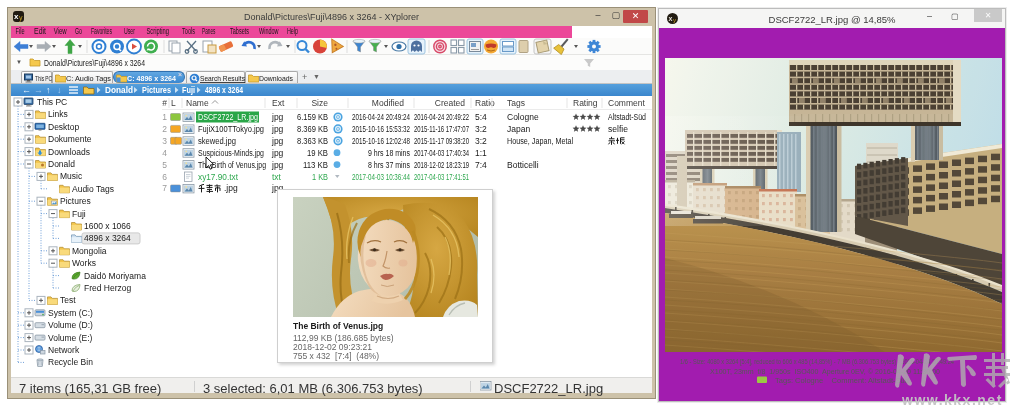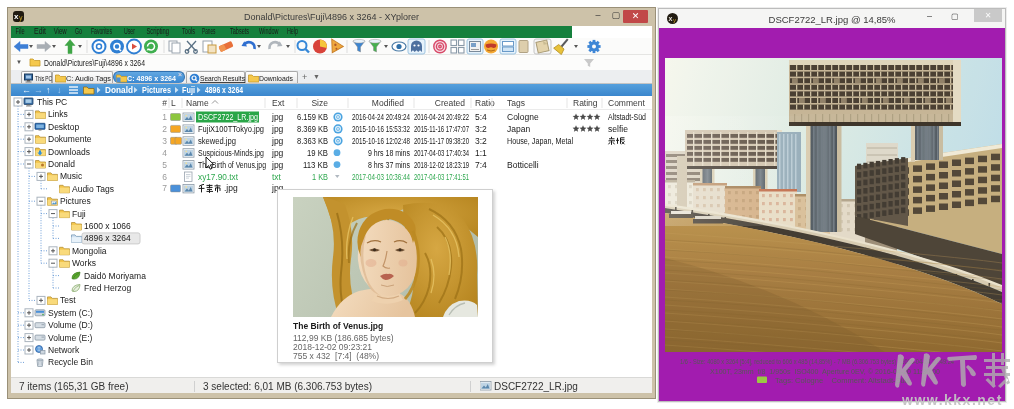--- a/index.html
+++ b/index.html
@@ -10,38 +10,38 @@
 
 #mainwin{left:7px;top:7px;width:649px;height:392px;background:#cdc2a9;box-shadow:0 0 0 1px #9a9078 inset;}
 #titlebar{left:0;top:0;width:649px;height:19px;color:#3c3c3c;font-size:9px;}
 #titletext{left:0;top:5px;width:100%;text-align:center;letter-spacing:0;}
 #xyicon{left:6px;top:4px;width:11px;height:11px;background:#201a10;border-radius:3px;}
 .winbtn{top:3px;height:12px;color:#333;font-size:9px;text-align:center;}
 #btnclose{background:#c14848;color:#fff;border-radius:1px;}
 
 #winbody{left:4px;top:19px;width:641px;height:367px;background:#fff;}
 
-#menubar{left:0;top:0;width:561px;height:12px;background:#15803d;font-size:8.5px;color:#1a1a1a;}
+#menubar{left:0;top:0;width:561px;height:12px;background:#ec4899;font-size:8.5px;color:#1a1a1a;}
 
 #toolbar{left:0;top:12px;width:641px;height:17px;background:#fbfbfa;border-bottom:1px solid #e5e5e3;}
 
 #addrbar{left:0;top:29px;width:641px;height:15px;background:#fcfcfb;font-size:9px;color:#222;}
 
 #tabbar{left:0;top:44px;width:641px;height:14px;background:#eceef0;border-bottom:1px solid #c4c4c4;font-size:8.5px;color:#222;}
 .tab{position:absolute;top:1px;height:12px;font-size:7px;background:linear-gradient(#fdfdfd,#e9e9e9);border:1px solid #a9a9a9;border-bottom:none;border-radius:2px 2px 0 0;white-space:nowrap;padding:1px 4px 0 15px;}
 .tabactive{background:linear-gradient(#62a8e2,#3a87d0);border-color:#2f6fae;border-radius:6px;}
 .tabico{position:absolute;left:2px;top:1px;width:11px;height:10px;}
 
 #crumbbar{left:0;top:58px;width:641px;height:12px;background:linear-gradient(#55a0dd,#3a86cd);color:#fff;font-size:8.5px;font-weight:bold;}
 
 #content{left:0;top:70px;width:641px;height:281px;background:#fff;overflow:hidden;}
 #tree{position:absolute;left:0;top:0;width:150px;height:281px;font-size:9px;color:#1a1a1a;}
 #list{position:absolute;left:151px;top:0;width:490px;height:281px;font-size:9px;color:#1a1a1a;}
 
-#statusbar{left:0;top:351px;width:641px;height:16px;background:#f0efed;border-top:1px solid #d9d9d7;font-size:10px;color:#333;}
+#statusbar{left:0;top:351px;width:641px;height:16px;background:#f0efed;border-top:1px solid #d9d9d7;font-size:13px;color:#333;}
 
 
 #vtip{position:absolute;left:266px;top:93px;width:216px;height:174px;background:#fff;border:1px solid #cfcfcf;box-shadow:2px 2px 3px rgba(0,0,0,0.18);z-index:20;}
 .vline{position:absolute;left:15px;color:#666;font-size:8.5px;white-space:nowrap;}
 
 
 #prevwin{left:658px;top:8px;width:348px;height:394px;background:#a21caf;border:1px solid #bcbcbc;box-shadow:0 0 0 1px #ececec;}
 #ptitle{left:0;top:0;width:346px;height:19px;background:#f5f5f4;font-size:9.5px;color:#3a3a3a;}
 #pimg{left:6px;top:49px;width:337px;height:294px;}
 

